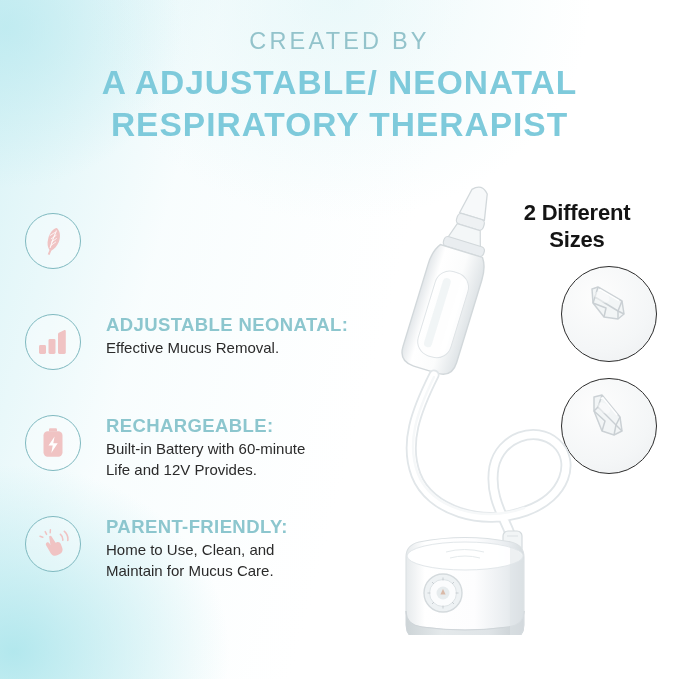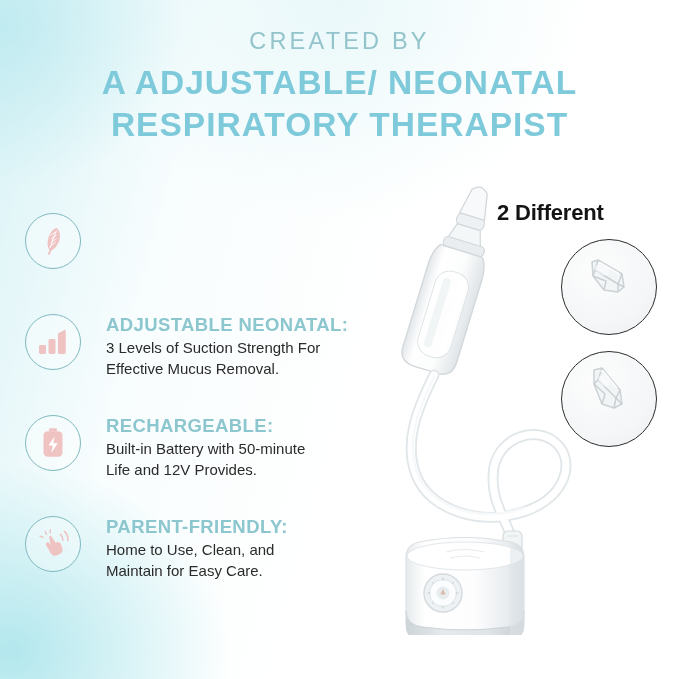--- a/index.html
+++ b/index.html
@@ -95,21 +95,21 @@
     line-height: 1.36;
   }
   .feature-desc span { display: block; white-space: nowrap; }
 
   
   .sizes {
     position: absolute;
     right: 22px;
     top: 200px;
     width: 160px;
-    text-align: left;
+    text-align: center;
   }
   .sizes-title {
     font-size: 22px;
     font-weight: 700;
     color: #141414;
     line-height: 1.22;
     letter-spacing: -0.2px;
   }
   .sizes-title span { display: block; }
   .size-circle {
@@ -166,38 +166,37 @@
       <div class="feature-icon">
         <svg width="32" height="28" viewBox="0 0 32 28" aria-hidden="true">
           <rect x="2" y="17" width="7" height="9" rx="1.4" fill="#f0c3c3"></rect>
           <rect x="11.5" y="11" width="7" height="15" rx="1.4" fill="#f0c3c3"></rect>
           <path d="M21 6.5c0-1 .5-1.6 1.4-2L27 2.2c.9-.4 1.8.2 1.8 1.2V24.6c0 .8-.6 1.4-1.4 1.4h-5c-.8 0-1.4-.6-1.4-1.4z" fill="#f0c3c3"></path>
         </svg>
       </div>
       <div class="feature-body">
         <div class="feature-title">ADJUSTABLE NEONATAL:</div>
         <div class="feature-desc">
-          <span>3 Levels of Suction Strength For</span>
           <span>Effective Mucus Removal.</span>
         </div>
       </div>
     </div>
 
     <div class="feature">
       <div class="feature-icon">
         <svg width="30" height="34" viewBox="0 0 30 34" aria-hidden="true">
           <rect x="11" y="2.2" width="8" height="3.4" rx="1.2" fill="#f0c3c3"></rect>
           <rect x="5.5" y="5.2" width="19" height="25.5" rx="4.2" fill="#f0c3c3"></rect>
           <path d="M16.6 10.4l-6.1 9.1h4.2l-1.4 7.4 6.4-9.6h-4.4z" fill="#ffffff"></path>
         </svg>
       </div>
       <div class="feature-body">
         <div class="feature-title">RECHARGEABLE:</div>
         <div class="feature-desc">
-          <span>Built-in Battery with 50-minute</span>
+          <span>Built-in Battery with 60-minute</span>
           <span>Life and 12V Provides.</span>
         </div>
       </div>
     </div>
 
     <div class="feature">
       <div class="feature-icon">
         <svg width="32" height="32" viewBox="0 0 32 32" aria-hidden="true">
           <g stroke="#f0c3c3" stroke-width="1.5" stroke-linecap="round" fill="none">
             <path d="M9.6 6.4L8.2 3.6M13.2 4.8l.2-3.0M5.8 9.2L3.0 8.2"></path>
@@ -205,30 +204,31 @@
           <path d="M12.1 8.6c.5-1.0 1.9-1.1 2.5-.2l4.0 6.3 1.2-.5c1.6-.7 3.4.1 4.0 1.7l1.5 4.0c.9 2.4-.2 5.1-2.5 6.2l-2.6 1.2c-2.4 1.1-5.2.2-6.5-2.1l-4.6-8.0c-.6-1.0-.2-2.2.8-2.7.9-.4 2.0-.1 2.5.8l1.1 1.9z" fill="#f0c3c3"></path>
           <g stroke="#f0c3c3" stroke-width="1.6" stroke-linecap="round" fill="none">
             <path d="M23.5 6.4c1.7 1.5 2.5 3.6 2.3 5.8M27.4 3.4c2.6 2.4 3.8 5.7 3.4 9.0"></path>
           </g>
         </svg>
       </div>
       <div class="feature-body">
         <div class="feature-title">PARENT-FRIENDLY:</div>
         <div class="feature-desc">
           <span>Home to Use, Clean, and</span>
-          <span>Maintain for Easy Care.</span>
+          <span>Maintain for Mucus Care.</span>
         </div>
       </div>
     </div>
 
   </div>
 
   <div class="sizes">
     <div class="sizes-title">
       <span>2 Different</span>
+      <span>Sizes</span>
     </div>
 
     <div class="size-circle first">
       <svg width="94" height="94" viewBox="0 0 94 94" aria-hidden="true">
         <g fill="none" stroke="#c9cfd3" stroke-width="1.5" stroke-linejoin="round">
           <path d="M30 22 L36 20 L60 34 L62 47 L56 52 L42 50 L31 36 Z" fill="#f2f5f6" opacity="0.95"></path>
           <path d="M36 20 L33 30 L31 36"></path>
           <path d="M33 30 L56 44 L62 47"></path>
           <path d="M56 44 L56 52"></path>
           <path d="M60 34 L56 44"></path>

